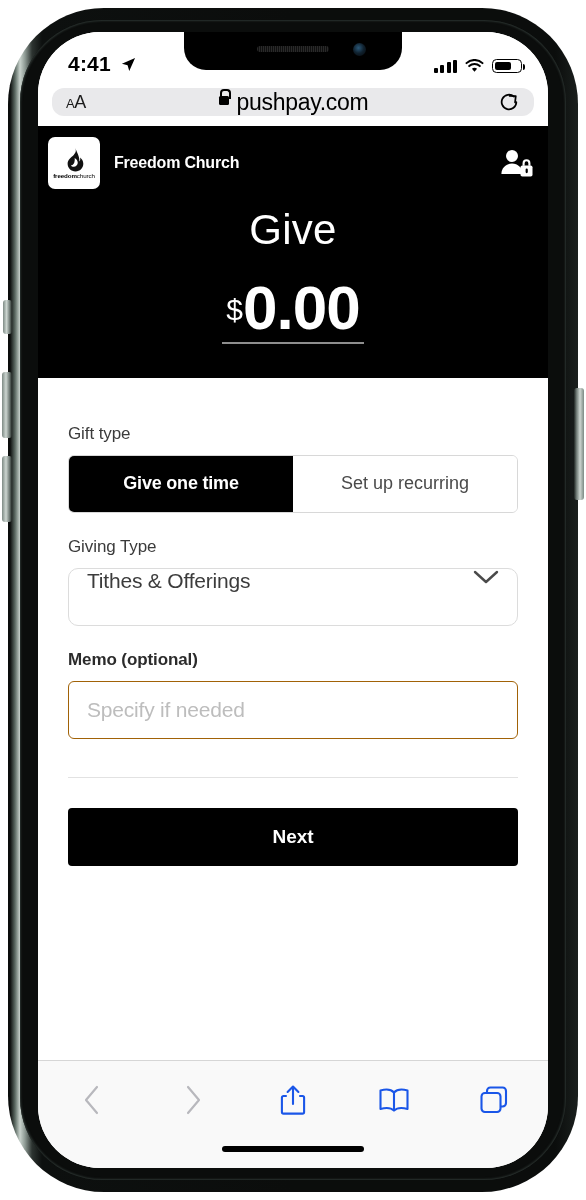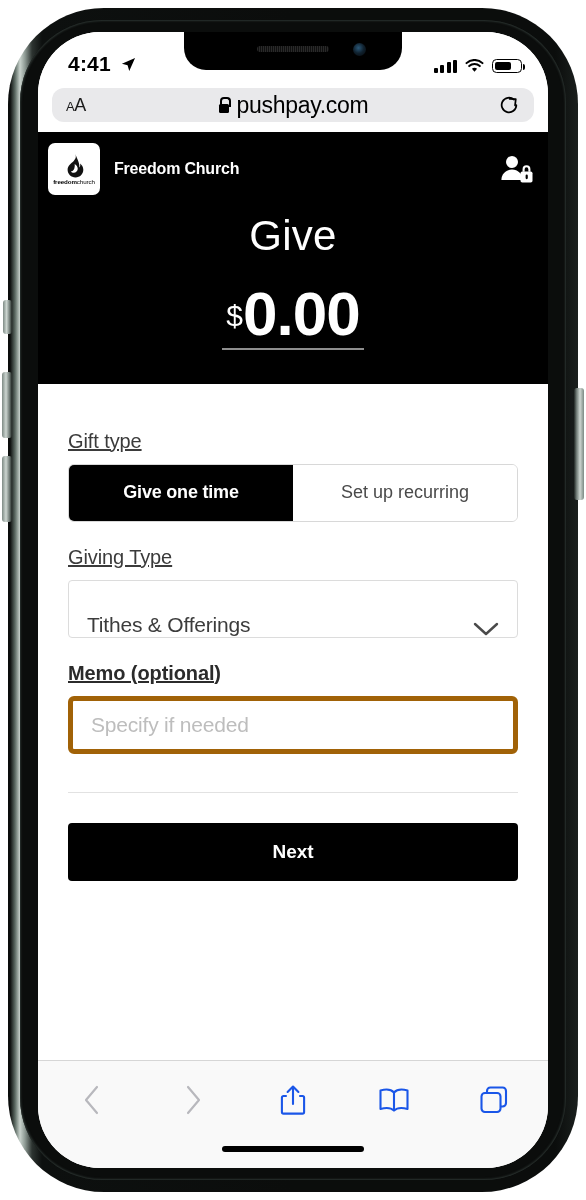--- a/index.html
+++ b/index.html
@@ -71,27 +71,27 @@
   .bars i:nth-child(4){ height:13px; }
   .batt{ position:relative; width:30px; height:14px; border:1.6px solid #000;
          border-radius:4.5px; padding:1.6px; }
   .batt::after{ content:""; position:absolute; right:-4px; top:4px; width:2px; height:6px;
                 background:#000; border-radius:0 2px 2px 0; }
   .batt b{ display:block; height:100%; width:65%; background:#000; border-radius:2px; }
 
   
   .urlbar-wrap{ background:#fff; padding:6px 14px 10px; z-index:30; position:relative; }
   .urlbar{
-    height:34px; background:#e9e9eb; border-radius:12px;
+    height:28px; background:#e9e9eb; border-radius:12px;
     display:flex; align-items:center; padding:9px 14px; position:relative;
   }
   .aa{ font-size:18px; color:#1b1b1b; letter-spacing:-.5px; }
   .aa small{ font-size:13px; }
   .url-center{
-    position:absolute; left:0; right:0; display:flex; align-items:center; justify-content:center; gap:7px;
+    position:absolute; left:0; right:0; display:flex; justify-content:center; gap:7px;
     pointer-events:none;
   }
   .url-text{ font-size:23px; color:#000; letter-spacing:-.3px; }
   .lock{ width:12px; height:16px; position:relative; }
   .lock::before{ content:""; position:absolute; left:1px; bottom:0; width:10px; height:9px;
                  background:#000; border-radius:1.5px; }
   .lock::after{ content:""; position:absolute; left:2.6px; top:0; width:6.8px; height:8px;
                 border:2px solid #000; border-bottom:none; border-radius:4px 4px 0 0; }
   .reload{ margin-left:auto; width:22px; height:22px; position:relative; }
   .reload svg{ display:block; }
@@ -120,39 +120,39 @@
   .amount-row{
     margin-top:22px; display:inline-flex; align-items:flex-start; justify-content:center;
     border-bottom:2px solid #8e8e8e; padding:0 4px 6px;
   }
   .cur{ color:#fff; font-size:30px; font-weight:300; line-height:1; margin-top:16px; }
   .amt{ color:#fff; font-size:62px; font-weight:700; line-height:.92; letter-spacing:-1px; }
 
   .form{ background:#fff; padding:46px 30px 0; }
   .field{ margin-bottom:24px; }
   .field:last-child{ margin-bottom:0; }
-  .lbl{ font-size:20px; color:#3b3b3b; font-weight:400; margin-bottom:11px; letter-spacing:-.1px;text-decoration:underline; }
+  .lbl{ font-size:17px; color:#3b3b3b; font-weight:400; margin-bottom:11px; letter-spacing:-.1px; }
   .lbl.bold{ font-weight:700; color:#2b2b2b; }
 
   .seg{
     display:flex; height:58px; border:1px solid #d8d8d8; border-radius:6px; overflow:hidden; background:#fff;text-align:right;
   }
   .seg>div{ flex:1; display:flex; align-items:center; justify-content:center; font-size:18px; }
   .seg .on{ background:#000; color:#fff; font-weight:700; letter-spacing:-.2px; }
   .seg .off{ background:#fff; color:#4a4a4a; font-weight:400; }
 
   .select{
-    height:58px; border:1px solid #dcdcdc; border-radius:4px; background:#fff;
-    display:flex; align-items:flex-end; padding:0 18px; position:relative;
+    height:58px; border:1px solid #dcdcdc; border-radius:10px; background:#fff;
+    display:flex; align-items:flex-start; padding:0 18px; position:relative;
   }
   .select span{ font-size:21px; color:#3c3c3c; font-weight:400; letter-spacing:-.2px; }
   .chev{ margin-left:auto; }
 
   .input{
-    height:58px; border:5px solid #a16207; border-radius:6px; background:#fff;
+    height:58px; border:1px solid #a16207; border-radius:6px; background:#fff;
     display:flex; align-items:center; padding:8px 18px;
   }
   .input span{ font-size:21px; color:#bdbdbd; font-weight:400; letter-spacing:-.2px; }
 
   .divider{ margin-top:38px; border-top:1px solid #e2e2e2; }
   .next-wrap{ background:#fff; padding:30px 30px 34px; }
   .next-btn{
     height:58px; background:#000; border-radius:4px; color:#fff;
     display:flex; align-items:center; justify-content:center;
     font-size:19px; font-weight:700; letter-spacing:-.1px;

